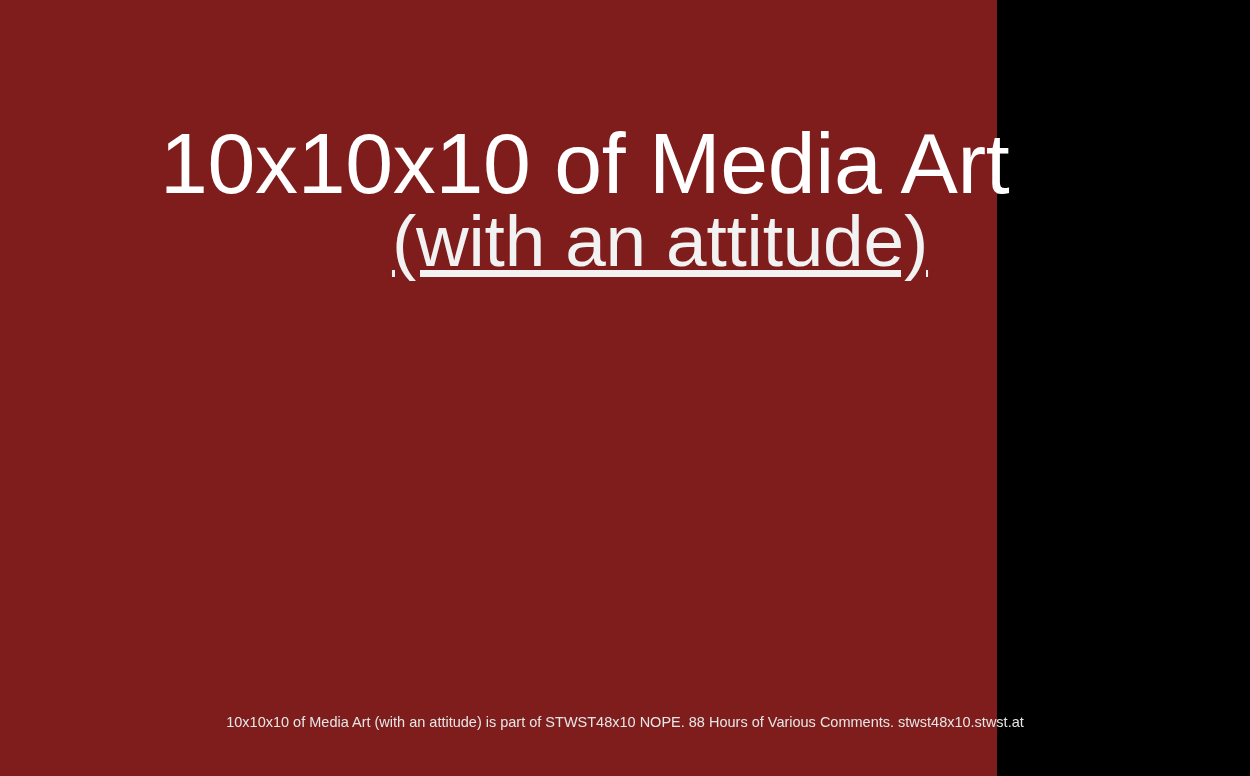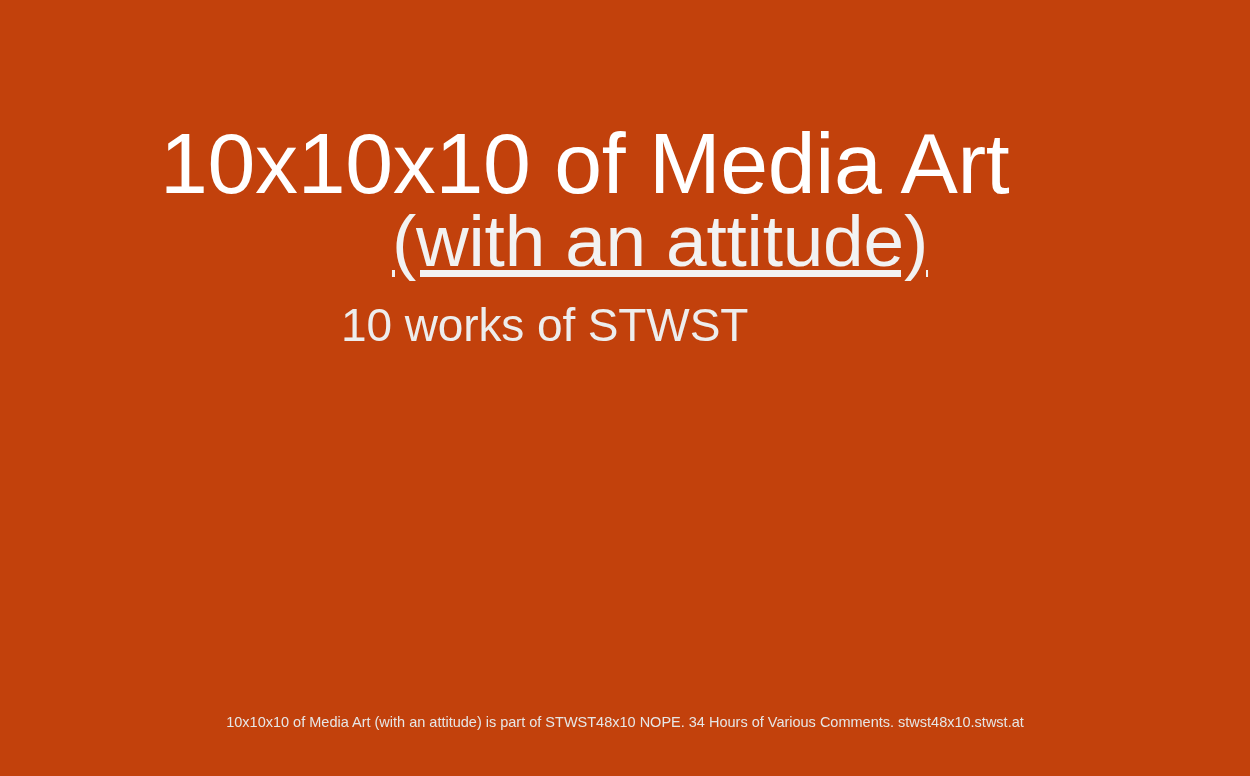--- a/index.html
+++ b/index.html
@@ -10,23 +10,23 @@
   body {
     width: 1250px;
     height: 776px;
     overflow: hidden;
     font-family: "Liberation Sans", sans-serif;
     -webkit-font-smoothing: antialiased;
   }
 
   .slide {
     position: relative;
-    width: 1250px;
+    width: 997px;
     height: 776px;
-    background: #c2410c;
+    background: #7f1d1d;
   }
 
   
   .title-block {
     position: absolute;
     left: 0;
     top: 120px;
     width: 1250px;
   }
 
@@ -95,18 +95,17 @@
 <body>
 
 <div class="slide">
 
   <div class="title-block">
     <div class="title-line-1">10x10x10 of Media Art</div>
     <div class="title-line-2">(with an attitude)</div>
   </div>
 
   <div class="body-block">
-    <div class="body-line">10 works of STWST</div>
   </div>
 
-  <div class="footer">10x10x10 of Media Art (with an attitude) is part of STWST48x10 NOPE. 34 Hours of Various Comments. stwst48x10.stwst.at</div>
+  <div class="footer">10x10x10 of Media Art (with an attitude) is part of STWST48x10 NOPE. 88 Hours of Various Comments. stwst48x10.stwst.at</div>
 
 </div>
 
 </body></html>

